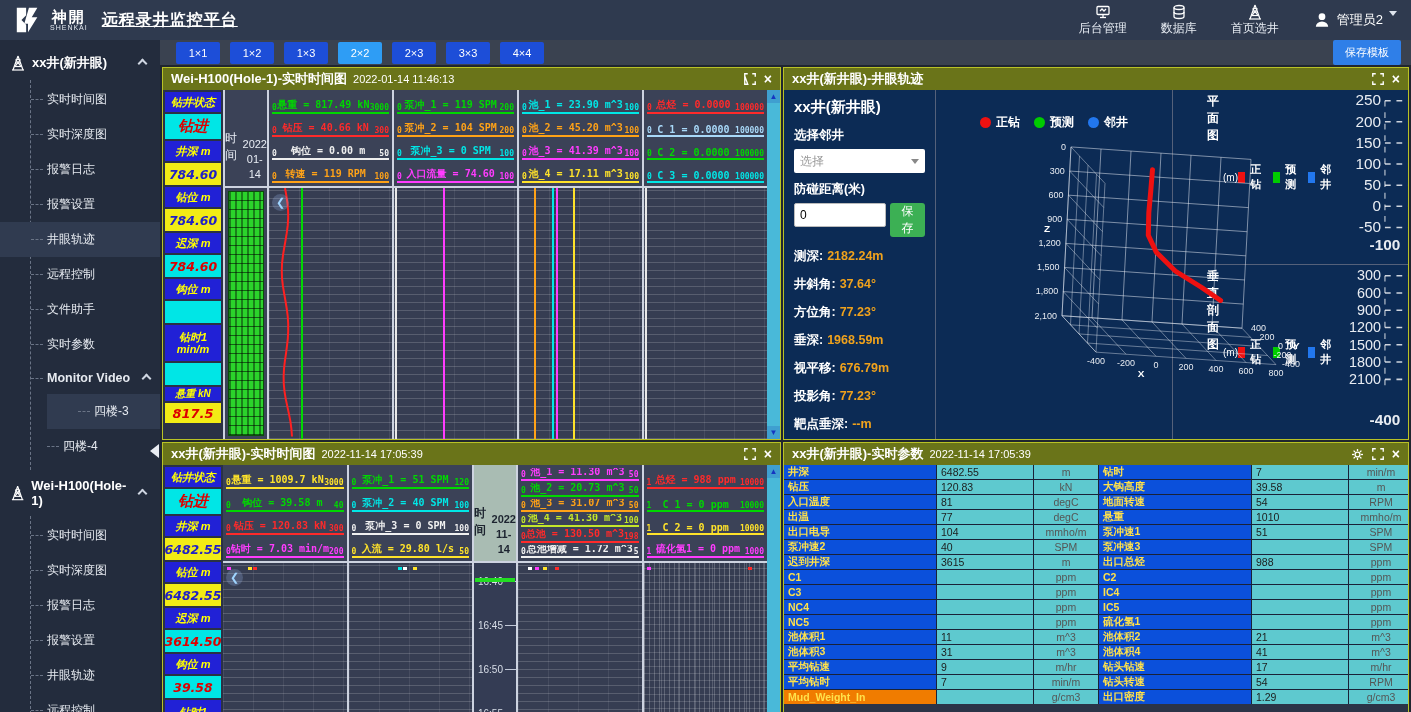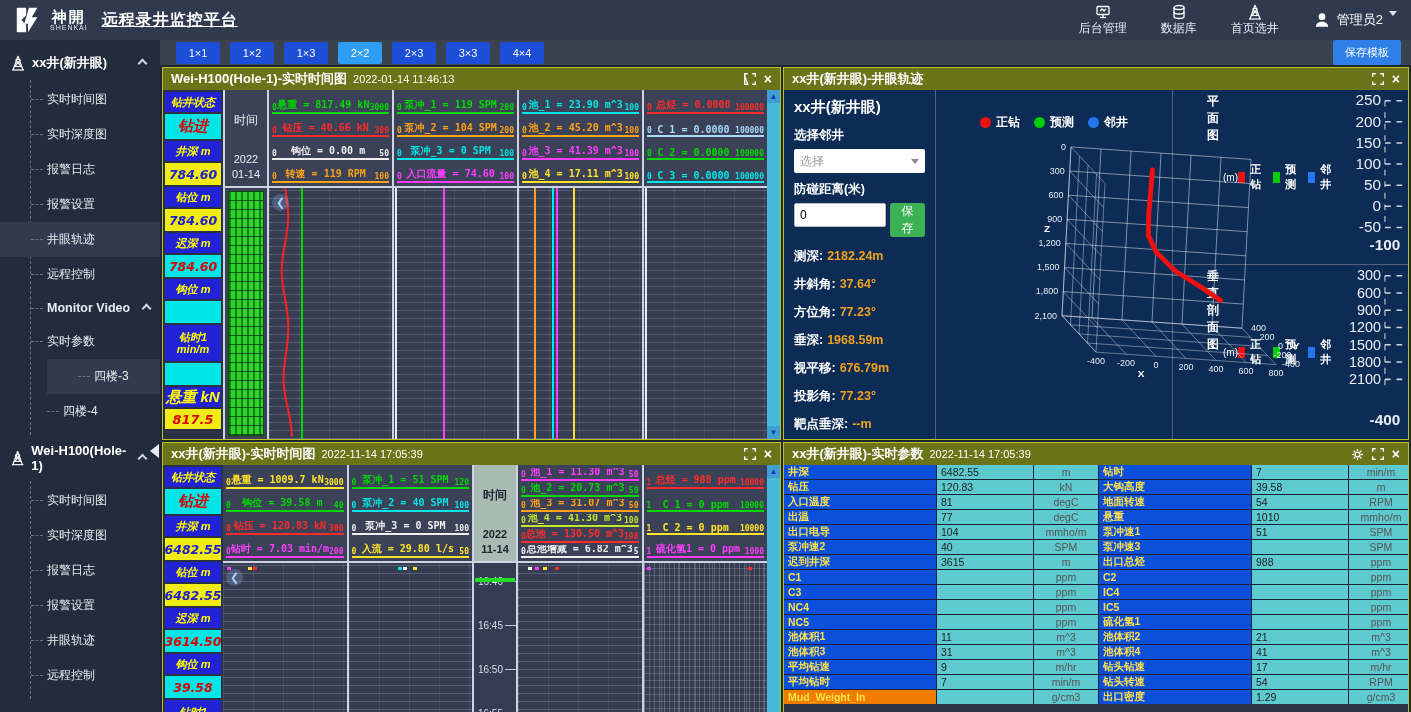--- a/index.html
+++ b/index.html
@@ -42,27 +42,27 @@
   .panel-title .ts{font-size:11px;margin-left:6px;}
   .ticons{margin-left:auto;display:flex;align-items:center;gap:8px;}
   .ticons .x{font-size:14px;font-weight:bold;cursor:pointer;line-height:1;}
   .ticons svg{cursor:pointer;display:block;}
   
   .tc-body{flex:1;display:flex;min-height:0;background:#2a3145;}
   .sensor-col{width:60px;flex:0 0 auto;display:flex;flex-direction:column;gap:2px;padding:2px;overflow:hidden;}
   .scell{flex:0 1 auto;display:flex;align-items:center;justify-content:center;overflow:hidden;white-space:nowrap;}
   .s-lbl{background:#2121d6;color:#ffff00;font-style:italic;font-weight:bold;font-size:11px;height:20px;}
   .s-lbl.tall{height:36px;line-height:1.1;white-space:normal;text-align:center;}
-  .s-lbl.small{height:20px;font-size:15px;}
+  .s-lbl.small{height:14px;font-size:10px;}
   .v-state{background:#00e6e6;color:#dd0000;font-style:italic;font-weight:bold;font-size:15px;height:25px;}
   .v-yb{background:#f2ec15;color:#2020c8;font-style:italic;font-weight:bold;font-size:12.5px;height:22px;font-family:"DejaVu Sans",sans-serif;}
   .v-cr{background:#00e6e6;color:#dd0000;font-style:italic;font-weight:bold;font-size:12.5px;height:22px;font-family:"DejaVu Sans",sans-serif;}
   .v-yr{background:#f2ec15;color:#dd0000;font-style:italic;font-weight:bold;font-size:13px;height:20px;font-family:"DejaVu Sans",sans-serif;}
   .time-col{width:46px;flex:0 0 auto;display:flex;flex-direction:column;border-right:2px solid #cdd3e0;border-left:2px solid #cdd3e0;background:#3b4257;}
-  .time-head{height:98px;flex:0 0 auto;display:flex;flex-direction:column;align-items:center;color:#e8ecf4;font-size:12px;border-bottom:2px solid #cdd3e0;padding:4px 0;}
+  .time-head{height:98px;flex:0 0 auto;display:flex;flex-direction:row;align-items:center;color:#e8ecf4;font-size:12px;border-bottom:2px solid #cdd3e0;padding:4px 0;}
   .time-head .th-cap{margin-top:18px;}
   .time-head .th-date{margin-top:auto;font-size:11px;line-height:1.35;text-align:center;}
   .time-head.light{background:#a9bcb3;color:#1d2430;font-weight:bold;}
   .green-strip{flex:1;margin:3px;background-color:#2bd32b;border:1px solid #0a4d0a;
     background-image:repeating-linear-gradient(0deg,rgba(0,0,0,.55) 0 1px,transparent 1px 9px),
                      repeating-linear-gradient(90deg,rgba(0,0,0,.40) 0 2px,transparent 2px 6px);}
   .ruler{flex:1;position:relative;background:#343c54;overflow:hidden;}
   .ruler .tick-label{position:absolute;right:13px;transform:translateY(-50%);font-size:10px;color:#d8dee8;}
   .ruler .tick-mark{position:absolute;right:0;width:11px;border-top:1px solid #c2c9d8;}
   .ruler .gbar{position:absolute;left:1px;right:1px;height:4px;background:#22dd22;}
@@ -226,28 +226,32 @@
             <span class="til">报警设置</span>
           </div>
           <div class="tree-item active">
             <span class="dash"></span>
             <span class="til">井眼轨迹</span>
           </div>
           <div class="tree-item">
             <span class="dash"></span>
             <span class="til">远程控制</span>
           </div>
+          <div class="tree-item">
+            <span class="dash"></span>
+            <span class="til">文件助手</span>
+          </div>
+          <div class="tree-item">
+            <span class="dash"></span>
+            <span class="til">实时参数</span>
+          </div>
           <div class="tree-item bold">
             <span class="dash"></span>
             <span class="til">Monitor Video</span>
             <span class="caret"></span>
-          </div>
-          <div class="tree-item">
-            <span class="dash"></span>
-            <span class="til">实时参数</span>
           </div>
           <div class="tree-item active child">
             <span class="dash"></span>
             <span class="til">四楼-3</span>
           </div>
           <div class="tree-item child">
             <span class="dash"></span>
             <span class="til">四楼-4</span>
           </div>
         </div>
@@ -839,21 +843,21 @@
                     <span class="tx">池_4 = 41.30 m^3</span>
                     <span class="mx">100</span>
                   </div>
                   <div class="legend-row" style="color: rgb(255, 42, 42); border-color: rgb(255, 42, 42);">
                     <span class="mn">0</span>
                     <span class="tx">总池 = 130.50 m^3</span>
                     <span class="mx">198</span>
                   </div>
                   <div class="legend-row" style="color: rgb(240, 240, 240); border-color: rgb(240, 240, 240);">
                     <span class="mn">0</span>
-                    <span class="tx">总池增减 = 6.82 m^3</span>
+                    <span class="tx">总池增减 = 1.72 m^3</span>
                     <span class="mx">5</span>
                   </div>
                 </div>
                 <div class="plot">
                   <div class="dot" style="left: 8%; top: 4px; background: rgb(255, 255, 255);"></div>
                   <div class="dot" style="left: 14%; top: 4px; background: rgb(255, 60, 255);"></div>
                   <div class="dot" style="left: 20%; top: 4px; background: rgb(255, 227, 42);"></div>
                   <div class="dot" style="left: 30%; top: 4px; background: rgb(255, 42, 42);"></div>
                 </div>
               </div>

